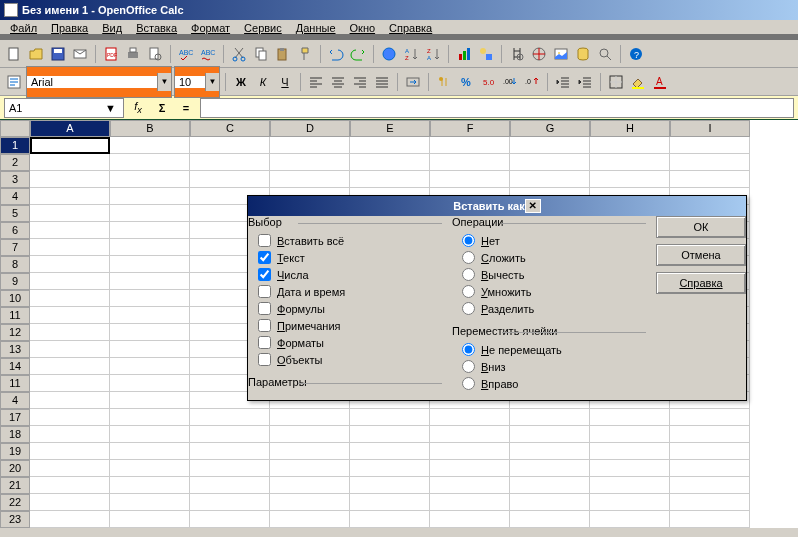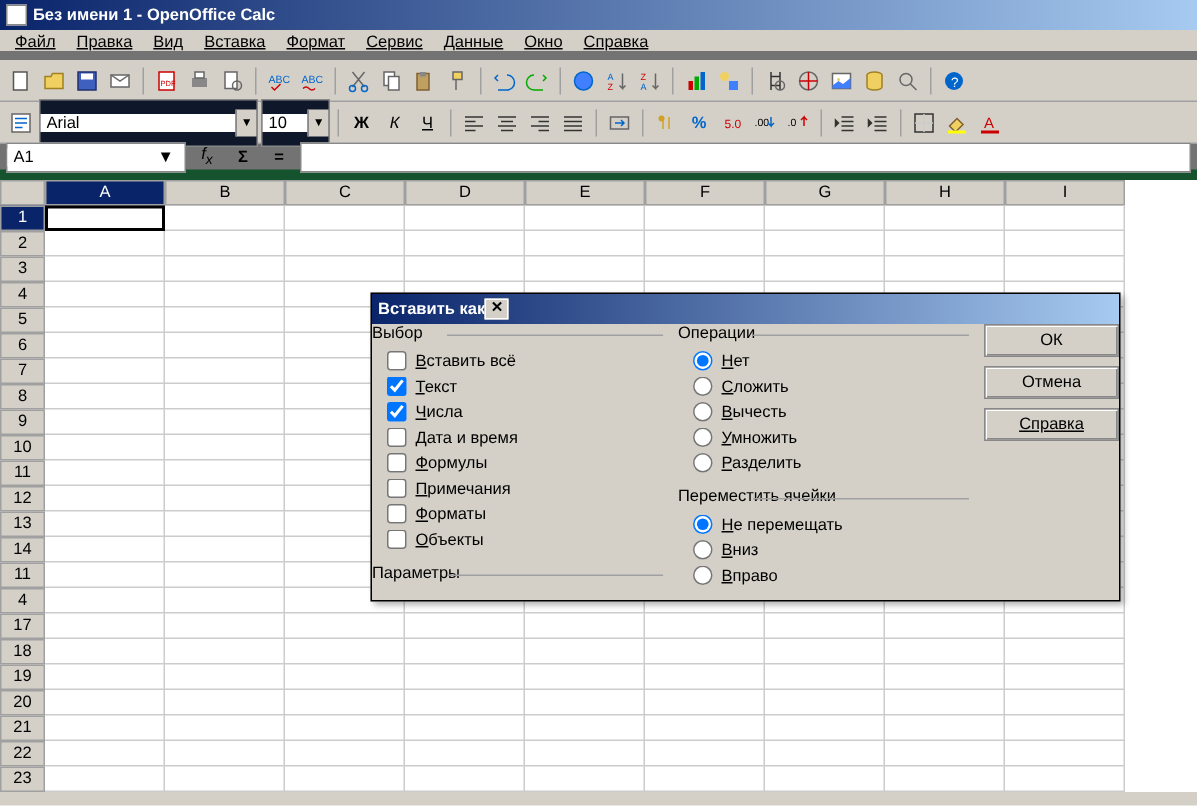--- a/index.html
+++ b/index.html
@@ -8,41 +8,41 @@
 .titlebar { background: linear-gradient(to right, #0a246a, #a6caf0); height: 20px; display: flex; align-items: center; padding: 0 4px; color: #fff; font-weight: bold; }
 .titlebar .icon { width: 14px; height: 14px; background: #fff; margin-right: 4px; border: 1px solid #888; }
 
 .menubar { background: #d4d0c8; height: 20px; display: flex; align-items: flex-start; padding: 0 4px; gap: 2px; border-bottom: 6px solid #737373; }
 .menubar span { padding: 2px 6px; cursor: default; }
 .menubar span u { text-decoration: underline; }
 
 .toolbar { background: #d4d0c8; height: 28px; display: flex; align-items: center; padding: 2px 4px; gap: 2px; border-bottom: 1px solid #a0a0a0; }
 .tb-btn { width: 20px; height: 20px; display: flex; align-items: center; justify-content: center; cursor: pointer; border: 1px solid transparent; }
 .tb-sep { width: 1px; height: 18px; background: #a0a0a0; margin: 0 3px; }
-.tb-drop { display: flex; align-items: center; border: 1px solid #888; background: #0f172a; height: 32px; }
+.tb-drop { display: flex; align-items: center; border: 1px solid #888; background: #f97316; height: 32px; }
 .tb-drop input { border: none; outline: none; font-size: 11px; padding: 0 4px; }
 .tb-drop .arrow { width: 14px; height: 18px; background: #d4d0c8; border-left: 1px solid #888; display: flex; align-items: center; justify-content: center; font-size: 8px; }
 
-.formula-bar { background: #737373; height: 24px; display: flex; align-items: center; padding: 2px 4px; gap: 4px; border-bottom: 7px solid #14532d; }
+.formula-bar { background: #fef9c3; height: 24px; display: flex; align-items: center; padding: 2px 4px; gap: 4px; border-bottom: 1px solid #14532d; }
 .name-box { border: 1px solid #888; background: #fff; width: 120px; height: 20px; display: flex; align-items: center; }
 .name-box input { border: none; outline: none; width: 100px; padding: 0 4px; font-size: 11px; }
 .formula-input { flex: 1; border: 1px solid #888; background: #fff; height: 20px; }
 
 .sheet-area { position: relative; background: #fff; }
 .grid { display: grid; grid-template-columns: 30px repeat(9, 80px); grid-auto-rows: 17px; }
 .col-header { background: #d4d0c8; border: 1px solid #a0a0a0; text-align: center; font-size: 11px; line-height: 15px; }
 .col-header.active { background: #0a246a; color: #fff; }
 .row-header { background: #d4d0c8; border: 1px solid #a0a0a0; text-align: center; font-size: 11px; line-height: 15px; }
 .row-header.active { background: #0a246a; color: #fff; }
 .corner { background: #d4d0c8; border: 1px solid #a0a0a0; }
 .cell { border-right: 1px solid #ccc; border-bottom: 1px solid #ccc; }
 .cell.selected { border: 2px solid #000; }
 
 .dialog { position: absolute; left: 247px; top: 195px; width: 500px; background: #d4d0c8; border: 1px solid #000; box-shadow: 2px 2px 4px rgba(0,0,0,.3); }
-.dlg-title { background: linear-gradient(to right, #0a246a, #a6caf0); height: 20px; display: flex; align-items: center; justify-content: flex-start; padding: 0 4px; color: #fff; font-weight: bold; }
+.dlg-title { background: linear-gradient(to right, #0a246a, #a6caf0); height: 20px; display: flex; align-items: center; justify-content: center; padding: 0 4px; color: #fff; font-weight: bold; }
 .dlg-close { width: 16px; height: 14px; background: #d4d0c8; color: #000; border: 1px solid #fff; font-size: 10px; text-align: center; line-height: 12px; cursor: pointer; font-weight: bold; font-family: Arial; }
 .dlg-body { padding: 0; display: flex; gap: 10px; }
 .dlg-col { flex: 1; }
 .dlg-buttons { width: 90px; display: flex; flex-direction: column; gap: 6px; }
 .dlg-btn { height: 22px; border: 1px solid #888; background: #d4d0c8; cursor: pointer; font-size: 11px; box-shadow: 1px 1px 0 #fff inset, -1px -1px 0 #888 inset; }
 .group { margin-bottom: 10px; }
 .group-label { font-size: 11px; margin-bottom: 6px; position: relative; }
 .group-label::after { content: ""; position: absolute; left: 50px; right: 0; top: 7px; border-top: 1px solid #a0a0a0; }
 .opt { display: flex; align-items: center; gap: 6px; margin: 4px 0 4px 10px; font-size: 11px; }
 .opt input { margin: 0; }

